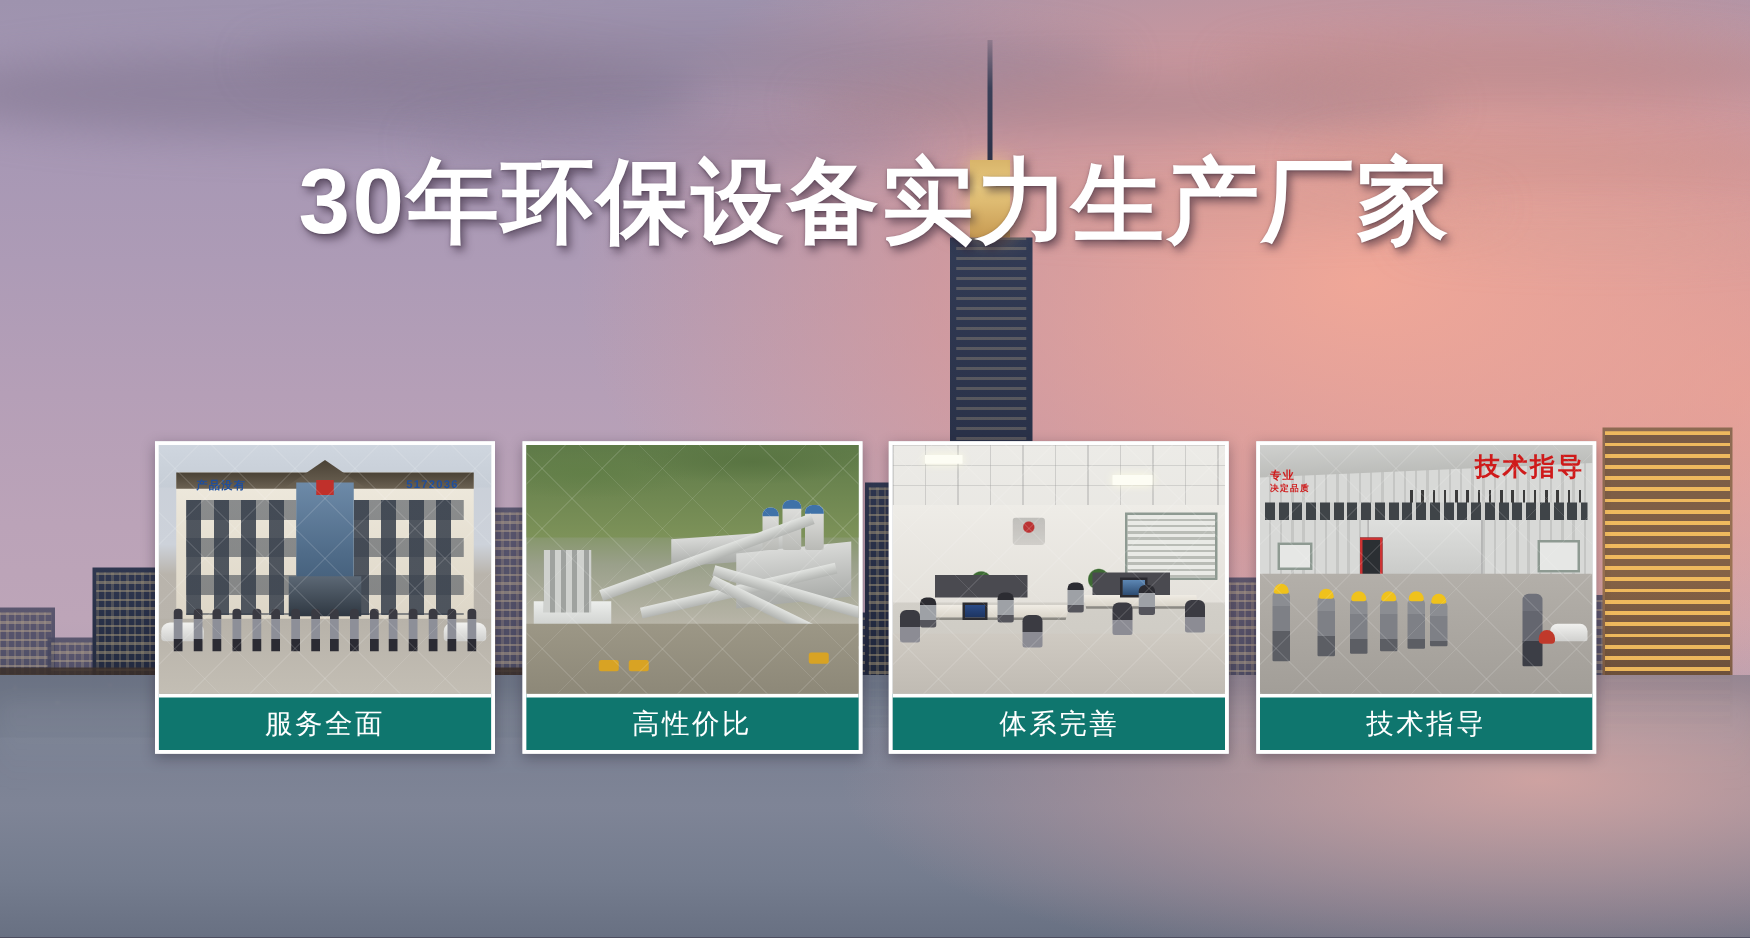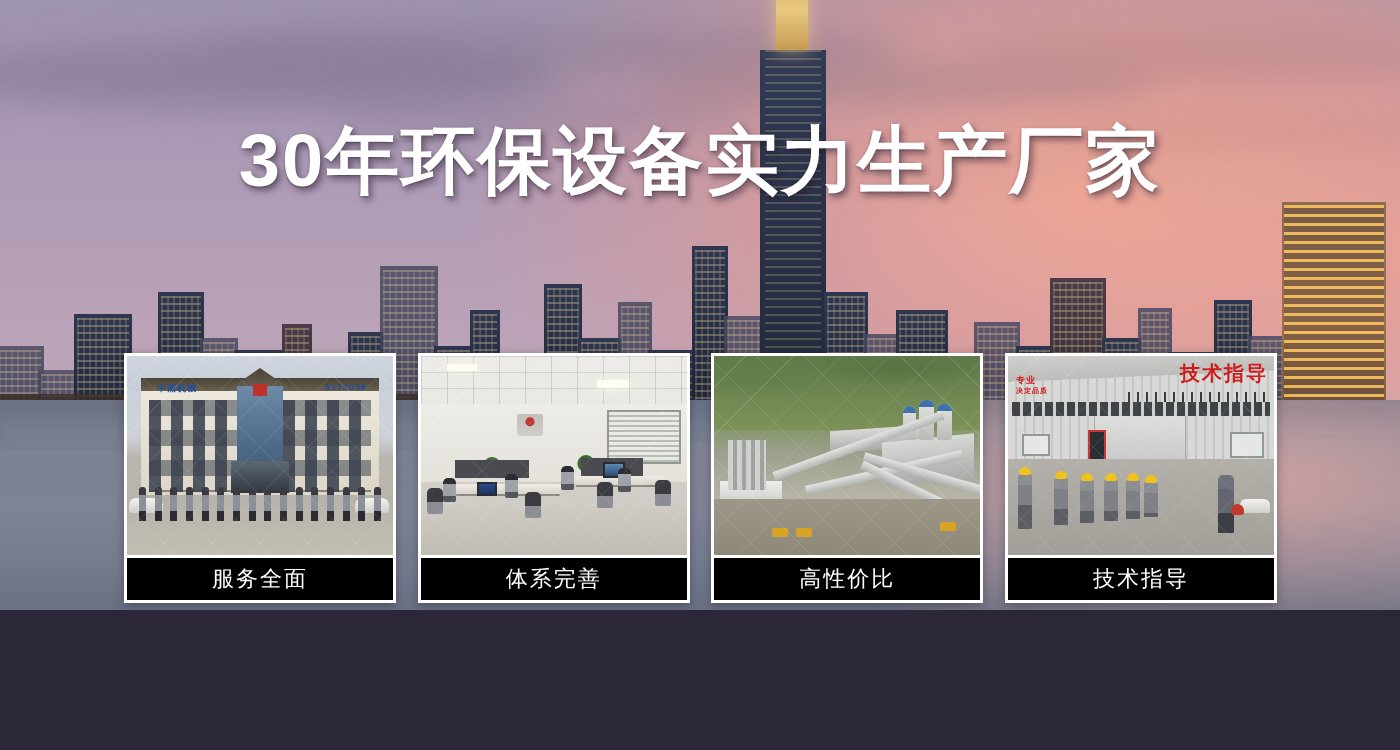--- a/index.html
+++ b/index.html
@@ -4,21 +4,21 @@
 <style>
   * { margin:0; padding:0; box-sizing:border-box; }
   html,body { width:1400px; height:750px; overflow:hidden; }
   body {
     font-family:"Liberation Sans","DejaVu Sans",sans-serif;
     background:#2b2638;
   }
 
   #banner {
     position:relative;
-    width:1400px; height:610px;
+    width:1400px; height:750px;
     overflow:hidden;
   }
 
   
   .sky {
     position:absolute; inset:0;
     background:
       radial-gradient(ellipse 900px 520px at 78% 30%, rgba(244,168,150,.92) 0%, rgba(232,152,142,.55) 38%, rgba(190,150,168,0) 70%),
       radial-gradient(ellipse 700px 420px at 100% 42%, rgba(243,176,156,.75) 0%, rgba(222,160,155,.25) 55%, rgba(0,0,0,0) 80%),
       linear-gradient(180deg,
@@ -161,21 +161,21 @@
   .card {
     width:272px; height:250px;
     display:flex; flex-direction:column;
     border:3px solid #ffffff;
     box-shadow:0 3px 10px rgba(30,20,36,.35);
     overflow:hidden;
     background:#cfd3d8;
   }
   .photo { position:relative; width:100%; height:199px; overflow:hidden; }
   .caption {
-    height:45px; background:#000000; color:#fff;
+    height:45px; background:#0f766e; color:#fff;
     display:flex; align-items:center; justify-content:center;
     font-size:22px; letter-spacing:2px;
     border-top:3px solid #ffffff;
   }
   
   .photo::after {
     content:"";
     position:absolute; inset:0; pointer-events:none;
     background-image:
       repeating-linear-gradient(45deg, rgba(255,255,255,.16) 0 1px, rgba(0,0,0,0) 1px 34px),
@@ -418,21 +418,21 @@
       <div class="photo p1">
         <div class="sky1"></div>
         <div class="bldg"></div>
         <div class="roof"></div>
         <div class="pediment"></div>
         <div class="win wl"></div>
         <div class="win wr"></div>
         <div class="glass"></div>
         <div class="flag"></div>
         <div class="entrance"></div>
-        <div class="signtext">中蒸机械</div>
+        <div class="signtext">产品没有</div>
         <div class="phonetext">5172036</div>
         <div class="ground"></div>
         <div class="car carL"></div>
         <div class="car carR"></div>
         <div class="people">
           <span class="person"></span>
             <span class="person"></span>
             <span class="person"></span>
           <span class="person"></span>
             <span class="person"></span>
@@ -443,20 +443,48 @@
           <span class="person"></span>
             <span class="person"></span>
             <span class="person"></span>
           <span class="person"></span>
             <span class="person"></span>
             <span class="person"></span>
           <span class="person"></span>
         </div>
       </div>
       <div class="caption">服务全面</div>
+    </div>
+
+    <div class="card">
+      <div class="photo p2">
+        <div class="field"></div>
+        <div class="shed sh2"></div>
+        <div class="shed sh1"></div>
+        <div class="shed sh3"></div>
+        <div class="silo s3">
+            <i></i>
+          </div>
+        <div class="silo s1">
+            <i></i>
+          </div>
+        <div class="silo s2">
+            <i></i>
+          </div>
+        <div class="stack"></div>
+        <div class="conv cv1"></div>
+        <div class="conv cv2"></div>
+        <div class="conv cv3"></div>
+        <div class="conv cv4"></div>
+        <div class="yard"></div>
+        <div class="dig d1"></div>
+        <div class="dig d2"></div>
+        <div class="dig d3"></div>
+      </div>
+      <div class="caption">高性价比</div>
     </div>
 
     <div class="card">
       <div class="photo p3">
         <div class="ceil"></div>
         <div class="panel pl1"></div>
         <div class="panel pl2"></div>
         <div class="wall"></div>
         <div class="logo"></div>
         <div class="blinds"></div>
@@ -475,48 +503,20 @@
         <div class="chair ch4"></div>
         <div class="pers pr1"></div>
         <div class="pers pr2"></div>
         <div class="pers pr3"></div>
         <div class="pers pr4"></div>
       </div>
       <div class="caption">体系完善</div>
     </div>
 
     <div class="card">
-      <div class="photo p2">
-        <div class="field"></div>
-        <div class="shed sh2"></div>
-        <div class="shed sh1"></div>
-        <div class="shed sh3"></div>
-        <div class="silo s3">
-            <i></i>
-          </div>
-        <div class="silo s1">
-            <i></i>
-          </div>
-        <div class="silo s2">
-            <i></i>
-          </div>
-        <div class="stack"></div>
-        <div class="conv cv1"></div>
-        <div class="conv cv2"></div>
-        <div class="conv cv3"></div>
-        <div class="conv cv4"></div>
-        <div class="yard"></div>
-        <div class="dig d1"></div>
-        <div class="dig d2"></div>
-        <div class="dig d3"></div>
-      </div>
-      <div class="caption">高性价比</div>
-    </div>
-
-    <div class="card">
       <div class="photo p4">
         <div class="fac"></div>
         <div class="facroof"></div>
         <div class="red1">技术指导</div>
         <div class="red2">专业</div>
         <div class="redrow">决定品质</div>
         <div class="railing"></div>
         <div class="winstrip"></div>
         <div class="bigdoor"></div>
         <div class="smalldoor"></div>

